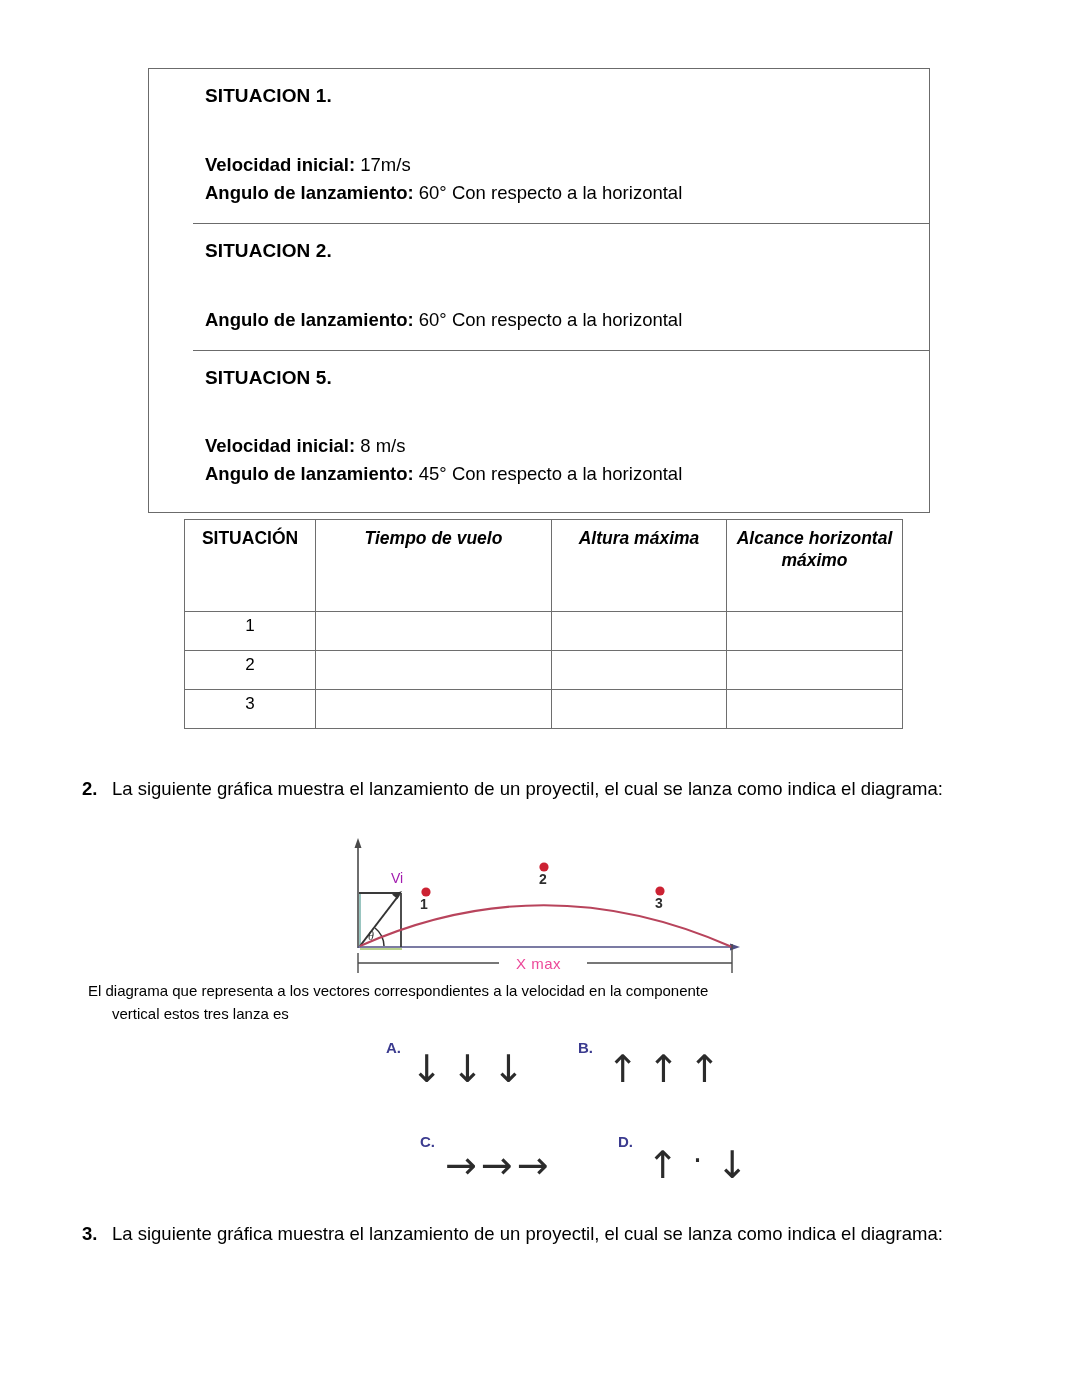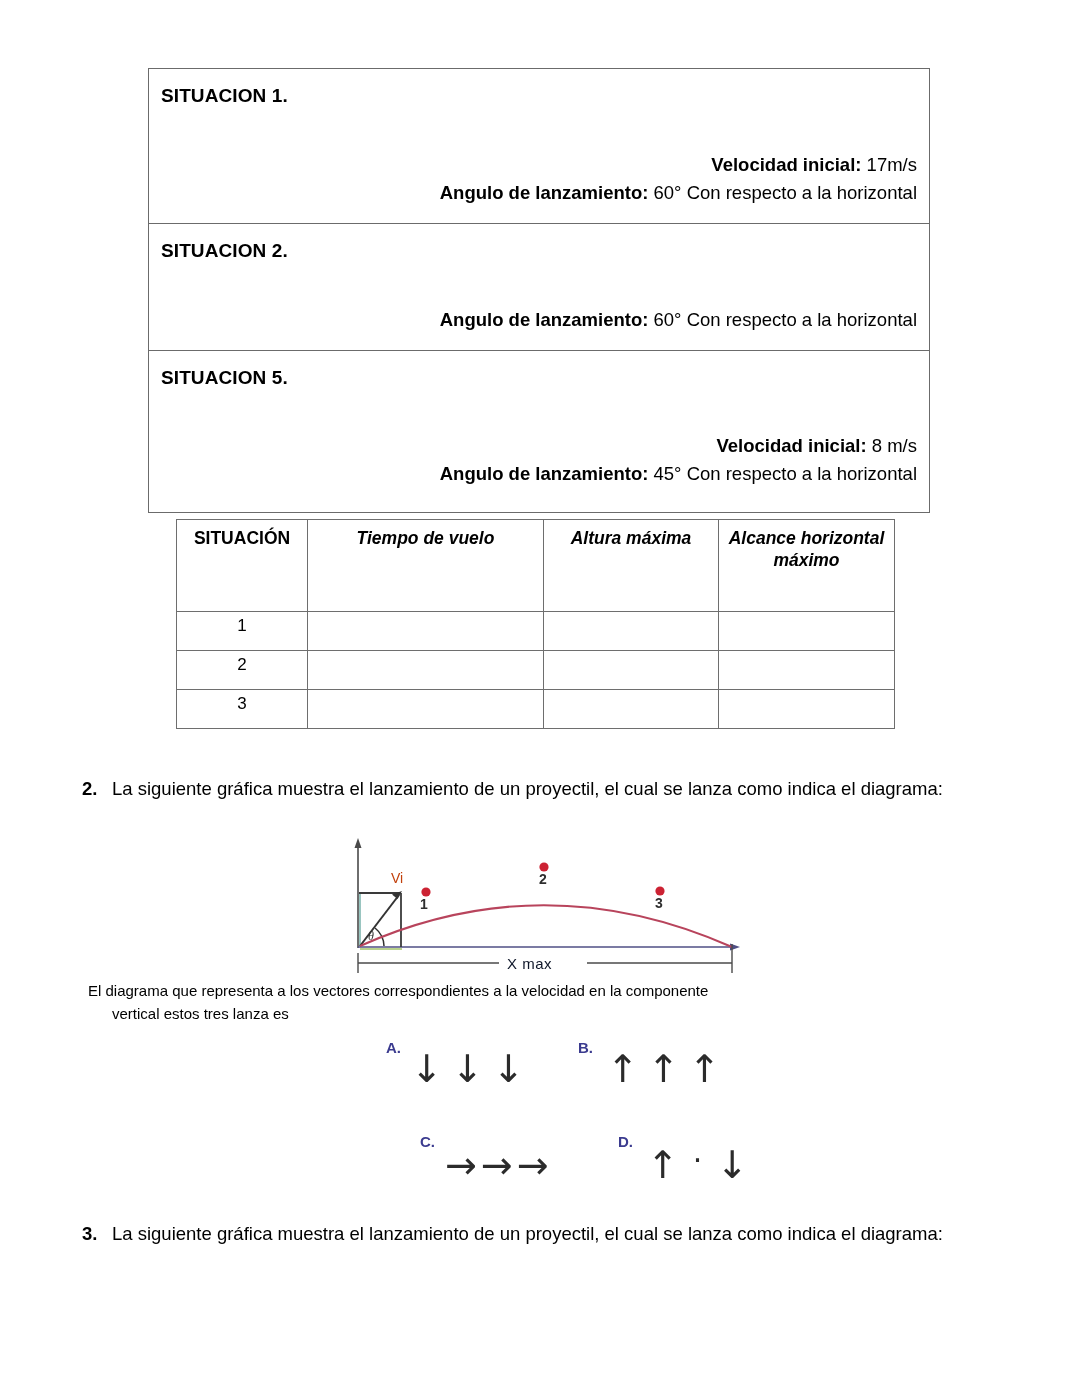--- a/index.html
+++ b/index.html
@@ -25,20 +25,21 @@
 
   
   .situations-box {
     position: absolute;
     left: 148px;
     top: 68px;
     width: 782px;
     border: 1.5px solid #6b6b6b;
     box-sizing: border-box;
     background: #fff;
+    padding-left: 44px;
   }
   .situation-row {
     border-bottom: 1.5px solid #6b6b6b;
     padding: 14px 12px 16px 12px;
     box-sizing: border-box;
   }
   .situation-row:last-child {
     border-bottom: none;
     padding-bottom: 24px;
   }
@@ -46,30 +47,29 @@
     font-size: 19px;
     font-weight: bold;
     letter-spacing: 0.1px;
     line-height: 1.35;
     margin-bottom: 42px;
   }
   .situation-line {
     font-size: 18.5px;
     line-height: 1.52;
     white-space: nowrap;
-    text-align: right;
   }
   .situation-line b {
     font-weight: bold;
   }
 
   
   .results-table {
     position: absolute;
-    left: 176px;
+    left: 184px;
     top: 519px;
     width: 718px;
     border-collapse: collapse;
     table-layout: fixed;
   }
   .results-table td, .results-table th {
     border: 1.4px solid #6e6e6e;
     box-sizing: border-box;
     padding: 4px 6px;
     vertical-align: top;
@@ -302,31 +302,31 @@
       <circle cx="316" cy="55" r="4.6" fill="#cc2233"></circle>
 
       <g>
         <line x1="14" y1="127" x2="155" y2="127" stroke="#4a4a4a" stroke-width="1.4"></line>
         <line x1="243" y1="127" x2="388" y2="127" stroke="#4a4a4a" stroke-width="1.4"></line>
         <line x1="14" y1="117" x2="14" y2="137" stroke="#4a4a4a" stroke-width="1.4"></line>
         <line x1="388" y1="108" x2="388" y2="137" stroke="#4a4a4a" stroke-width="1.4"></line>
       </g>
     </svg>
 
-    <div style="position:absolute; left:47px; top:34px; font-size:14px; color:#c2410c;
+    <div style="position:absolute; left:47px; top:34px; font-size:14px; color:#a21caf;
                 font-family:'Liberation Sans',sans-serif;">Vi</div>
     <div style="position:absolute; left:24px; top:93px; font-size:12px; color:#2f2f2f;
                 font-family:'Liberation Serif',serif; font-style:italic;">θ</div>
     <div style="position:absolute; left:76px; top:60px; font-size:14px; font-weight:bold; color:#2e2e2e;
                 font-family:'Liberation Sans',sans-serif;">1</div>
     <div style="position:absolute; left:195px; top:35px; font-size:14px; font-weight:bold; color:#2e2e2e;
                 font-family:'Liberation Sans',sans-serif;">2</div>
     <div style="position:absolute; left:311px; top:59px; font-size:14px; font-weight:bold; color:#2e2e2e;
                 font-family:'Liberation Sans',sans-serif;">3</div>
-    <div style="position:absolute; left:163px; top:119px; font-size:15px; color:#0f172a;
+    <div style="position:absolute; left:172px; top:119px; font-size:15px; color:#ec4899;
                 font-family:'Liberation Sans',sans-serif; letter-spacing:0.5px;">X max</div>
   </div>
 
   <div class="lead-paragraph">
     <span>El diagrama que representa a los vectores correspondientes a la velocidad en la componente</span>
     <span class="lp-second">vertical estos tres lanza es</span>
   </div>
 
   <div class="options-area">
 

